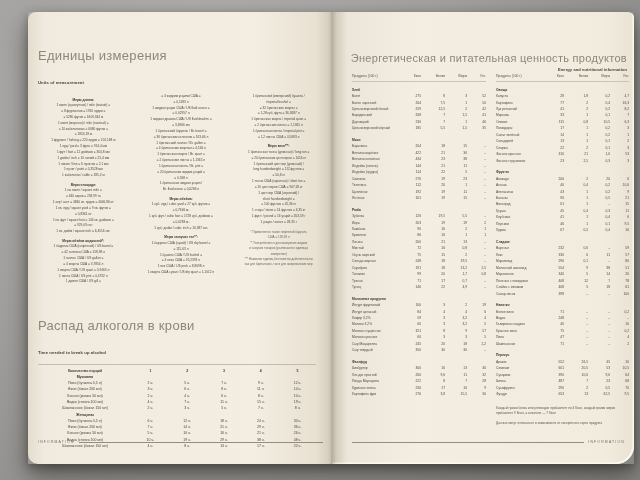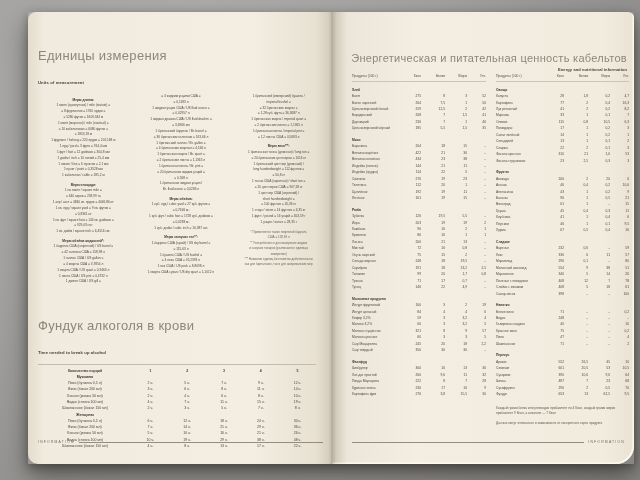--- a/index.html
+++ b/index.html
@@ -153,21 +153,21 @@
           <div class="ul">1 унция / ounce = 28,35 г</div>
           <div class="ufn first">* Применяется также нефтяной баррель</div>
           <div class="ufn">США = 158,99 л</div>
           <div class="ufn">** Употребляются для измерения жидких</div>
           <div class="ufn">и сыпучих товаров (различаются единицы</div>
           <div class="ufn">измерения)</div>
           <div class="ufn">*** Названия единиц без пометок действительны</div>
           <div class="ufn">как для британских, так и для американских мер</div>
         </div>
       </div>
-    <div class="title" style="left:10px;top:306px;">Фундук алкоголя в крови</div>
+    <div class="title" style="left:10px;top:306px;">Распад алкоголя в крови</div>
     <div class="subtitle" style="left:10px;top:338px;">Time needed to break up alcohol</div>
     <div class="alc" id="alc">
         <div class="arow ahead">
           <span class="">Количество порций</span>
           <span class="">1</span>
           <span class="">2</span>
           <span class="">3</span>
           <span class="">4</span>
           <span class="">5</span>
         </div>
@@ -258,21 +258,21 @@
           <span class="">22 ч.</span>
         </div>
       </div>
     <div class="pfooter fl">
       <span class="flabel">INFORMATION</span>
       <span class="fline"></span>
     </div>
   </div>
 
   <div class="page page-right">
-    <div class="title" style="right:7px;top:40px;font-size:11px;">Энергетическая и питательная ценность кабельтов</div>
+    <div class="title" style="right:7px;top:40px;font-size:11px;">Энергетическая и питательная ценность продуктов</div>
     <div class="subtitle" style="right:7px;top:55px;font-size:4px;">Energy and nutritional information</div>
     <div class="ntable">
       <div class="ncol a" id="ncol-a">
           <div class="nhead">
             <span class="">Продукты (100 г)</span>
             <span class="nh-num">Ккал</span>
             <span class="nh-num">Белки</span>
             <span class="nh-num">Жиры</span>
             <span class="nh-num">Угл.</span>
           </div>

